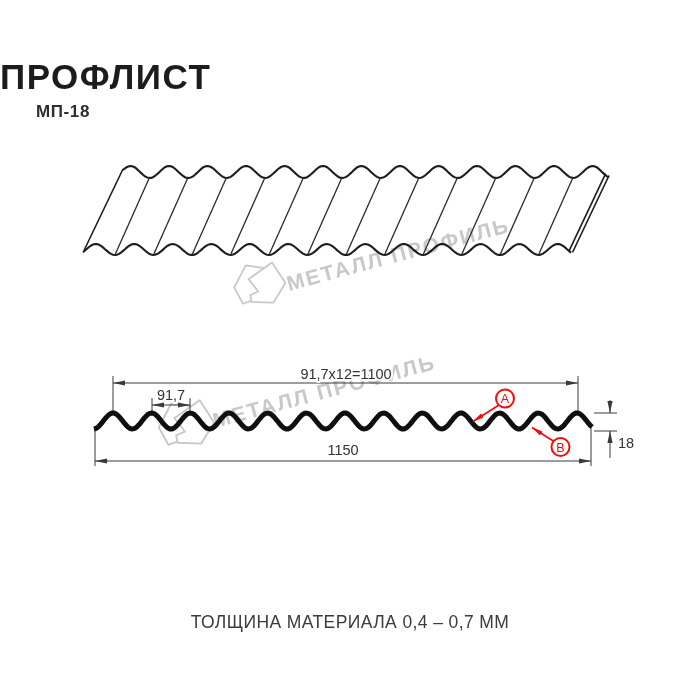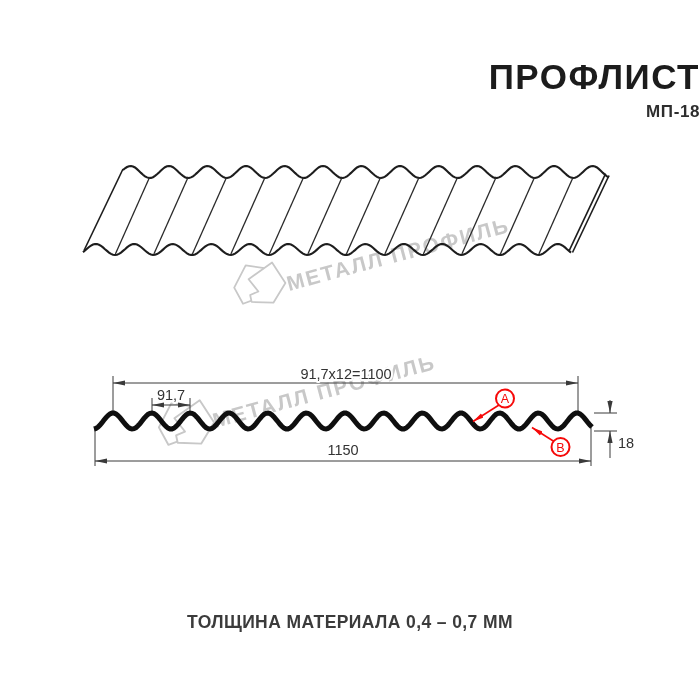--- a/index.html
+++ b/index.html
@@ -1,32 +1,32 @@
 <!DOCTYPE html>
 <html><head>
 <meta charset="utf-8">
 <style>
   html,body{margin:0;padding:0;background:#fff;}
   .canvas{
     position:relative;width:700px;height:700px;background:#ffffff;
     font-family:"Liberation Sans",sans-serif;overflow:hidden;
   }
   
-  .hdr{position:absolute;top:58px;left:0;width:700px;text-align:right;}
+  .hdr{position:absolute;top:58px;left:0;width:700px;text-align:left;}
   .hdr h1{
     margin:0;font-size:35px;line-height:37px;font-weight:bold;
     letter-spacing:1.5px;color:#1c1c1c;
   }
   .hdr .sub{
     margin-top:7px;font-size:17px;font-weight:bold;color:#2e2e2e;letter-spacing:.6px;padding-left:36px;
   }
   
   .ftr{
     position:absolute;top:612px;left:0;width:700px;text-align:center;
-    font-size:17.5px;font-weight:bold;color:#3b3b3b;letter-spacing:.4px;
+    font-size:17.5px;font-weight:normal;color:#3b3b3b;letter-spacing:.4px;
   }
   
   svg.draw{position:absolute;left:0;top:0;}
   .persp path{fill:none;stroke:#1d1d1d;stroke-width:2.1;}
   .persp .diag line{stroke:#2a2a2a;stroke-width:1.3;}
   .persp .edge{stroke:#1d1d1d;stroke-width:1.6;fill:none;}
   .cs .thin{stroke:#3a3a3a;stroke-width:1;fill:none;}
   .cs .wave{stroke:#0f0f0f;stroke-width:5;fill:none;}
   .dim-text{
     font-family:"Liberation Sans",sans-serif;font-size:14.5px;fill:#333;

